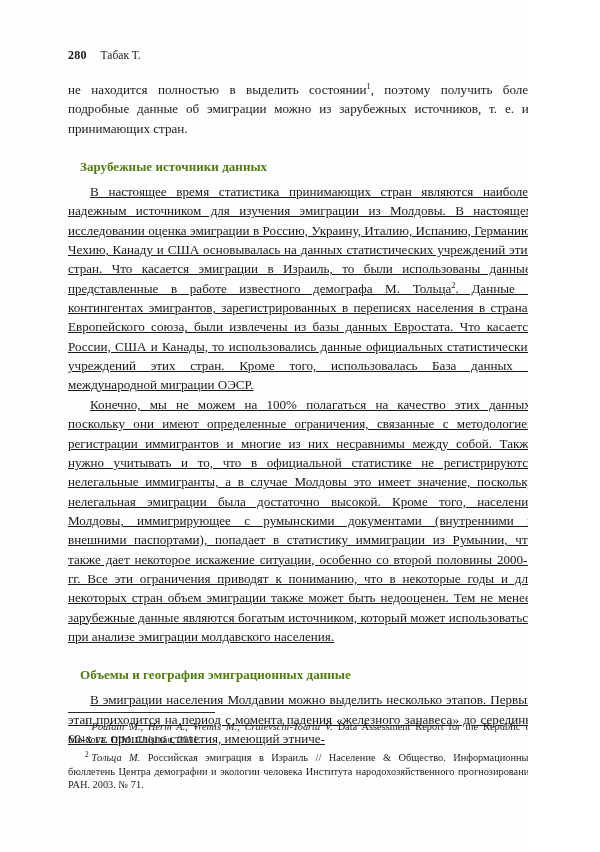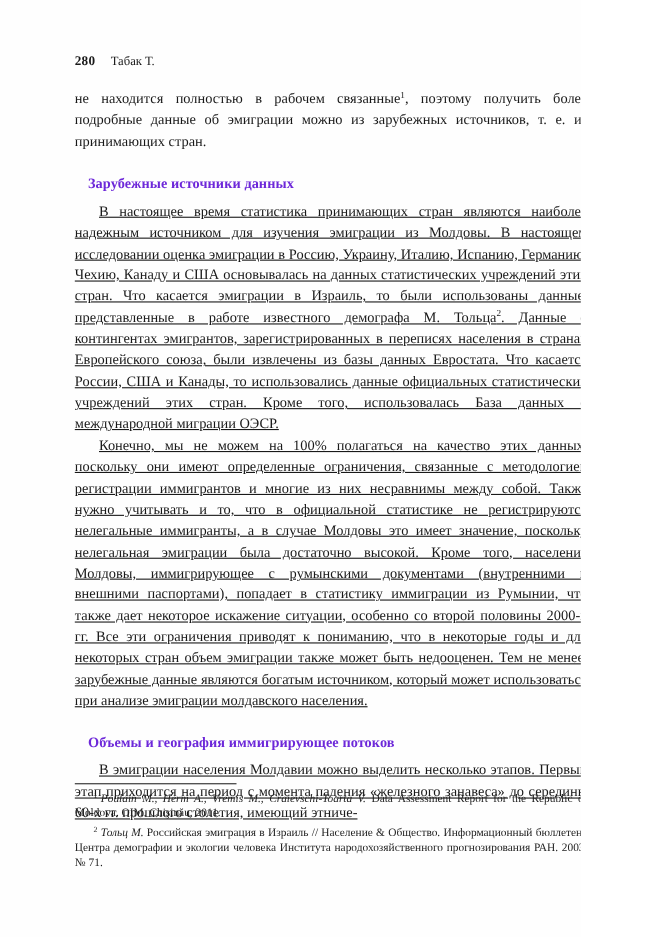--- a/index.html
+++ b/index.html
@@ -52,21 +52,21 @@
   p.para.indent {
     text-indent: 22px;
     text-decoration: underline;
   }
   h2.section {
     margin: 0;
     font-size: 13.0px;
     font-weight: bold;
     line-height: 19px;
     text-indent: 12px;
-    color: #6d28d9;
+    color: #4d7c0f;
     letter-spacing: 0.05px;
   }
   .gap-before-head { height: 19px; }
   .gap-after-head  { height: 6px; }
   sup.fnmark {
     font-size: 8.4px;
     vertical-align: super;
     line-height: 0;
   }
   .footnote-area {
@@ -102,39 +102,39 @@
 <body>
 
 <div class="page">
 
   <div class="running-head">
     <span class="folio">280</span><span class="author">Табак Т.</span>
   </div>
 
   <div class="body-block">
 
-    <p class="para"><span>не находится полностью в рабочем связанные</span><sup class="fnmark">1</sup><span>, поэтому получить более подробные данные об эмиграции можно из зарубежных источников, т. е. из принимающих стран.</span></p>
+    <p class="para"><span>не находится полностью в выделить состоянии</span><sup class="fnmark">1</sup><span>, поэтому получить более подробные данные об эмиграции можно из зарубежных источников, т. е. из принимающих стран.</span></p>
 
     <div class="gap-before-head"></div>
     <h2 class="section">Зарубежные источники данных</h2>
     <div class="gap-after-head"></div>
 
     <p class="para indent"><span>В настоящее время статистика принимающих стран являются наиболее надежным источником для изучения эмиграции из Молдовы. В настоящем исследовании оценка эмиграции в Россию, Украину, Италию, Испанию, Германию, Чехию, Канаду и США основывалась на данных статистических учреждений этих стран. Что касается эмиграции в Израиль, то были использованы данные, представленные в работе известного демографа М. Тольца</span><sup class="fnmark">2</sup><span>. Данные о контингентах эмигрантов, зарегистрированных в переписях населения в странах Европейского союза, были извлечены из базы данных Евростата. Что касается России, США и Канады, то использовались данные официальных статистических учреждений этих стран. Кроме того, использовалась База данных о международной миграции ОЭСР.</span></p>
 
     <p class="para indent">Конечно, мы не можем на 100% полагаться на качество этих данных, поскольку они имеют определенные ограничения, связанные с методологией регистрации иммигрантов и многие из них несравнимы между собой. Также нужно учитывать и то, что в официальной статистике не регистрируются нелегальные иммигранты, а в случае Молдовы это имеет значение, поскольку нелегальная эмиграции была достаточно высокой. Кроме того, население Молдовы, иммигрирующее с румынскими документами (внутренними и внешними паспортами), попадает в статистику иммиграции из Румынии, что также дает некоторое искажение ситуации, особенно со второй половины 2000-х гг. Все эти ограничения приводят к пониманию, что в некоторые годы и для некоторых стран объем эмиграции также может быть недооценен. Тем не менее, зарубежные данные являются богатым источником, который может использоваться при анализе эмиграции молдавского населения.</p>
 
     <div class="gap-before-head"></div>
-    <h2 class="section">Объемы и география иммигрирующее потоков</h2>
+    <h2 class="section">Объемы и география эмиграционных данные</h2>
     <div class="gap-after-head"></div>
 
     <p class="para indent">В эмиграции населения Молдавии можно выделить несколько этапов. Первый этап приходится на период с момента падения «железного занавеса» до середины 60-х гг. прошлого столетия, имеющий этниче-</p>
 
   </div>
 
   <div class="footnote-area">
     <div class="fn-rule"></div>
 
     <p class="footnote"><sup class="fnnum">1</sup><span class="it">Poulain M., Herm A., Vremis M., Craievschi-Toarta V.</span><span> Data Assessment Report for the Republic of Moldova. OIM. Chişinău, 2011.</span></p>
 
-    <p class="footnote"><sup class="fnnum">2</sup><span class="it">Тольц М.</span><span> Российская эмиграция в Израиль // Население &amp; Общество. Информационный бюллетень Центра демографии и экологии человека Института народохозяйственного прогнозирования РАН. 2003. № 71.</span></p>
+    <p class="footnote"><sup class="fnnum">2</sup><span class="it">Тольца М.</span><span> Российская эмиграция в Израиль // Население &amp; Общество. Информационный бюллетень Центра демографии и экологии человека Института народохозяйственного прогнозирования РАН. 2003. № 71.</span></p>
   </div>
 
 </div>
 
 </body></html>

